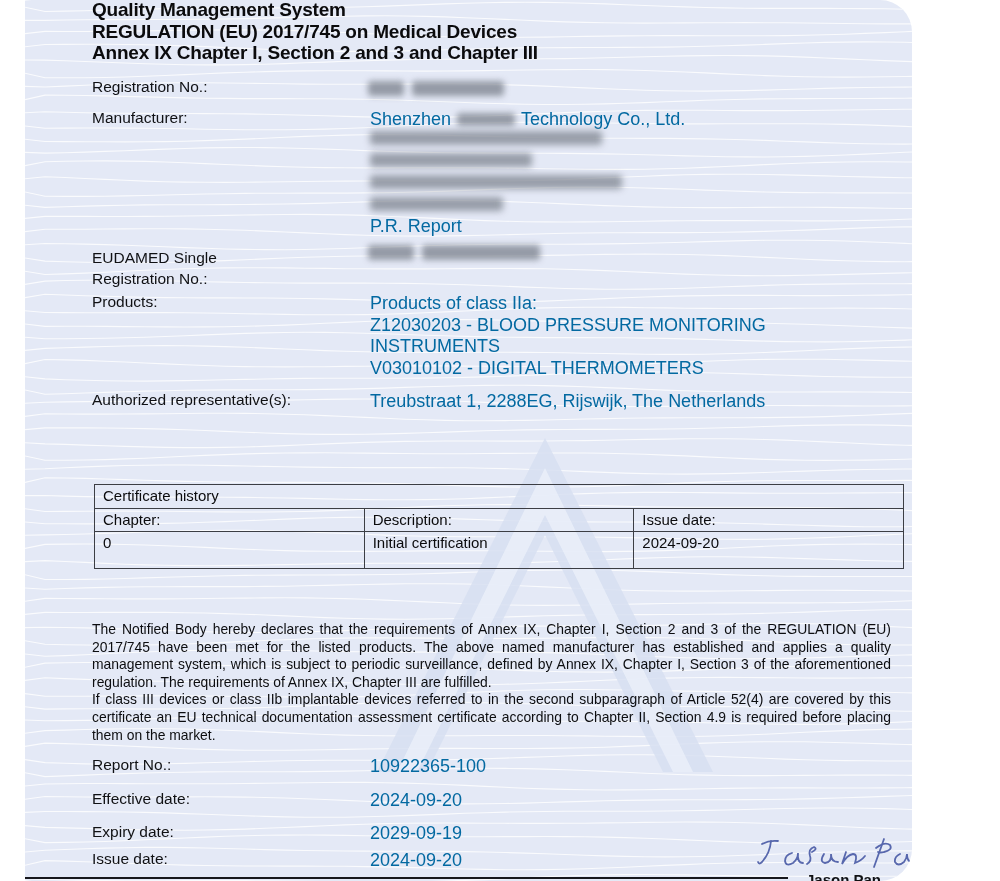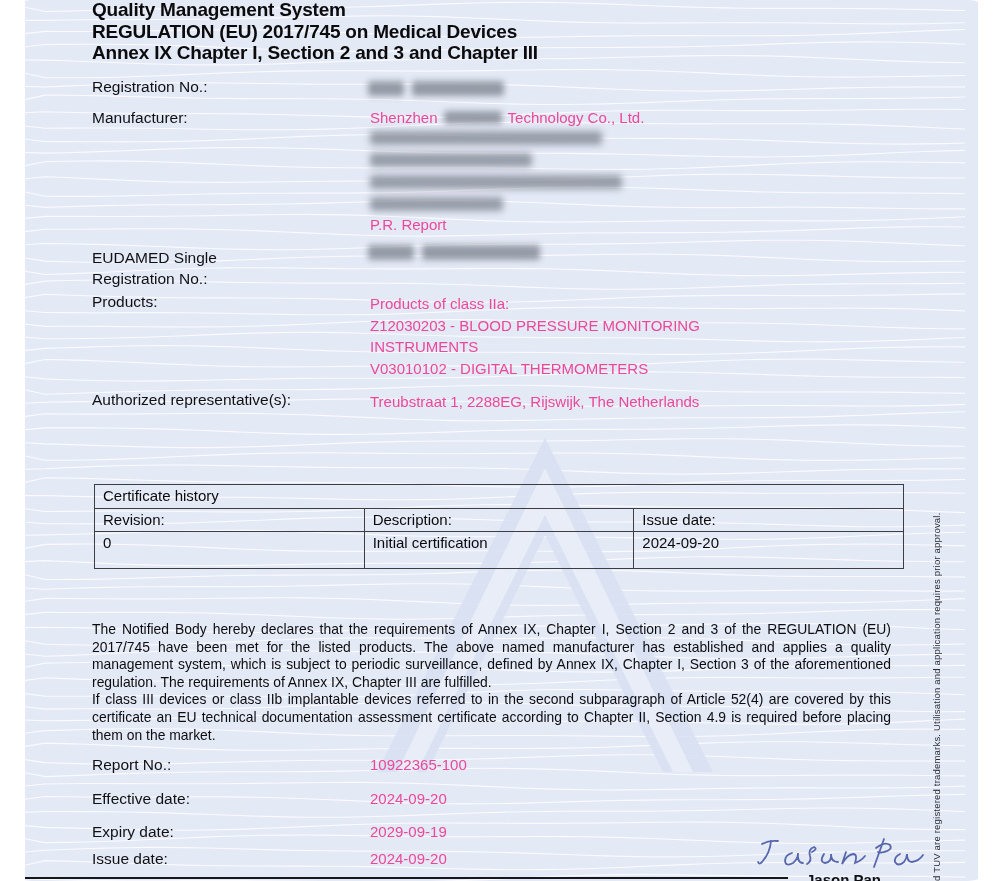--- a/index.html
+++ b/index.html
@@ -1,24 +1,24 @@
 <!DOCTYPE html>
 <html><head>
 <meta charset="utf-8">
 <style>
   html,body{margin:0;padding:0;}
   .page{
-    position:relative; width:1000px; height:881px; background:#ffffff;
+    position:relative; width:912px; height:881px; background:#ffffff;
     overflow:hidden; font-family:"Liberation Sans", sans-serif; color:#0b0b0d;border-radius:32px;
   }
   .cert-bg{position:absolute; left:25px; top:0; width:953px; height:881px; background:#e4e9f6;}
   .cert-bg svg{position:absolute; left:0; top:0;}
   .abs{position:absolute;}
   .lbl{font-size:15.5px; color:#101114;}
-  .val{font-size:15px; color:#ec4899;}
+  .val{font-size:18px; color:#0369a1;}
   .hdr{font-size:19px; font-weight:bold; line-height:21.5px; letter-spacing:-0.2px;}
   .redact{background:#878d98; filter:blur(3px); border-radius:3px; opacity:0.85;}
   .redact-inline{display:inline-block; width:58px; height:13px; background:#878d98;
     filter:blur(3px); border-radius:3px; opacity:0.85; vertical-align:-1px; margin:0 6px;}
   .addr-redact{position:absolute; left:0; height:14px; background:#8a909b;
     filter:blur(3.5px); border-radius:3px; opacity:0.85;}
   table.hist{border-collapse:collapse; width:810px; font-size:15px; table-layout:fixed;}
   table.hist td{border:1px solid #3c3e44; padding:2px 8px; vertical-align:top; background:transparent;}
   td.c-rev{width:100px;} td.c-desc{width:545px;margin-left:24px;} td.c-date{width:163px;}
   .decl{font-size:13.9px; line-height:17.6px; text-align:justify; color:#0c0d10;}
@@ -153,21 +153,21 @@
   <div class="abs val" style="left:370px; top:391px; line-height:21px;">
     <div>Treubstraat 1, 2288EG, Rijswijk, The Netherlands</div>
   </div>
 
   <table class="hist abs" style="left:94px; top:484px;">
     <tbody>
       <tr style="height:24px;padding-left:36px;">
         <td colspan="3">Certificate history</td>
       </tr>
       <tr style="height:23px;">
-        <td class="c-rev">Revision:</td>
+        <td class="c-rev">Chapter:</td>
         <td class="c-desc">Description:</td>
         <td class="c-date">Issue date:</td>
       </tr>
       <tr style="height:37px;">
         <td>0</td>
         <td>Initial certification</td>
         <td>2024-09-20</td>
       </tr>
     </tbody>
   </table>

